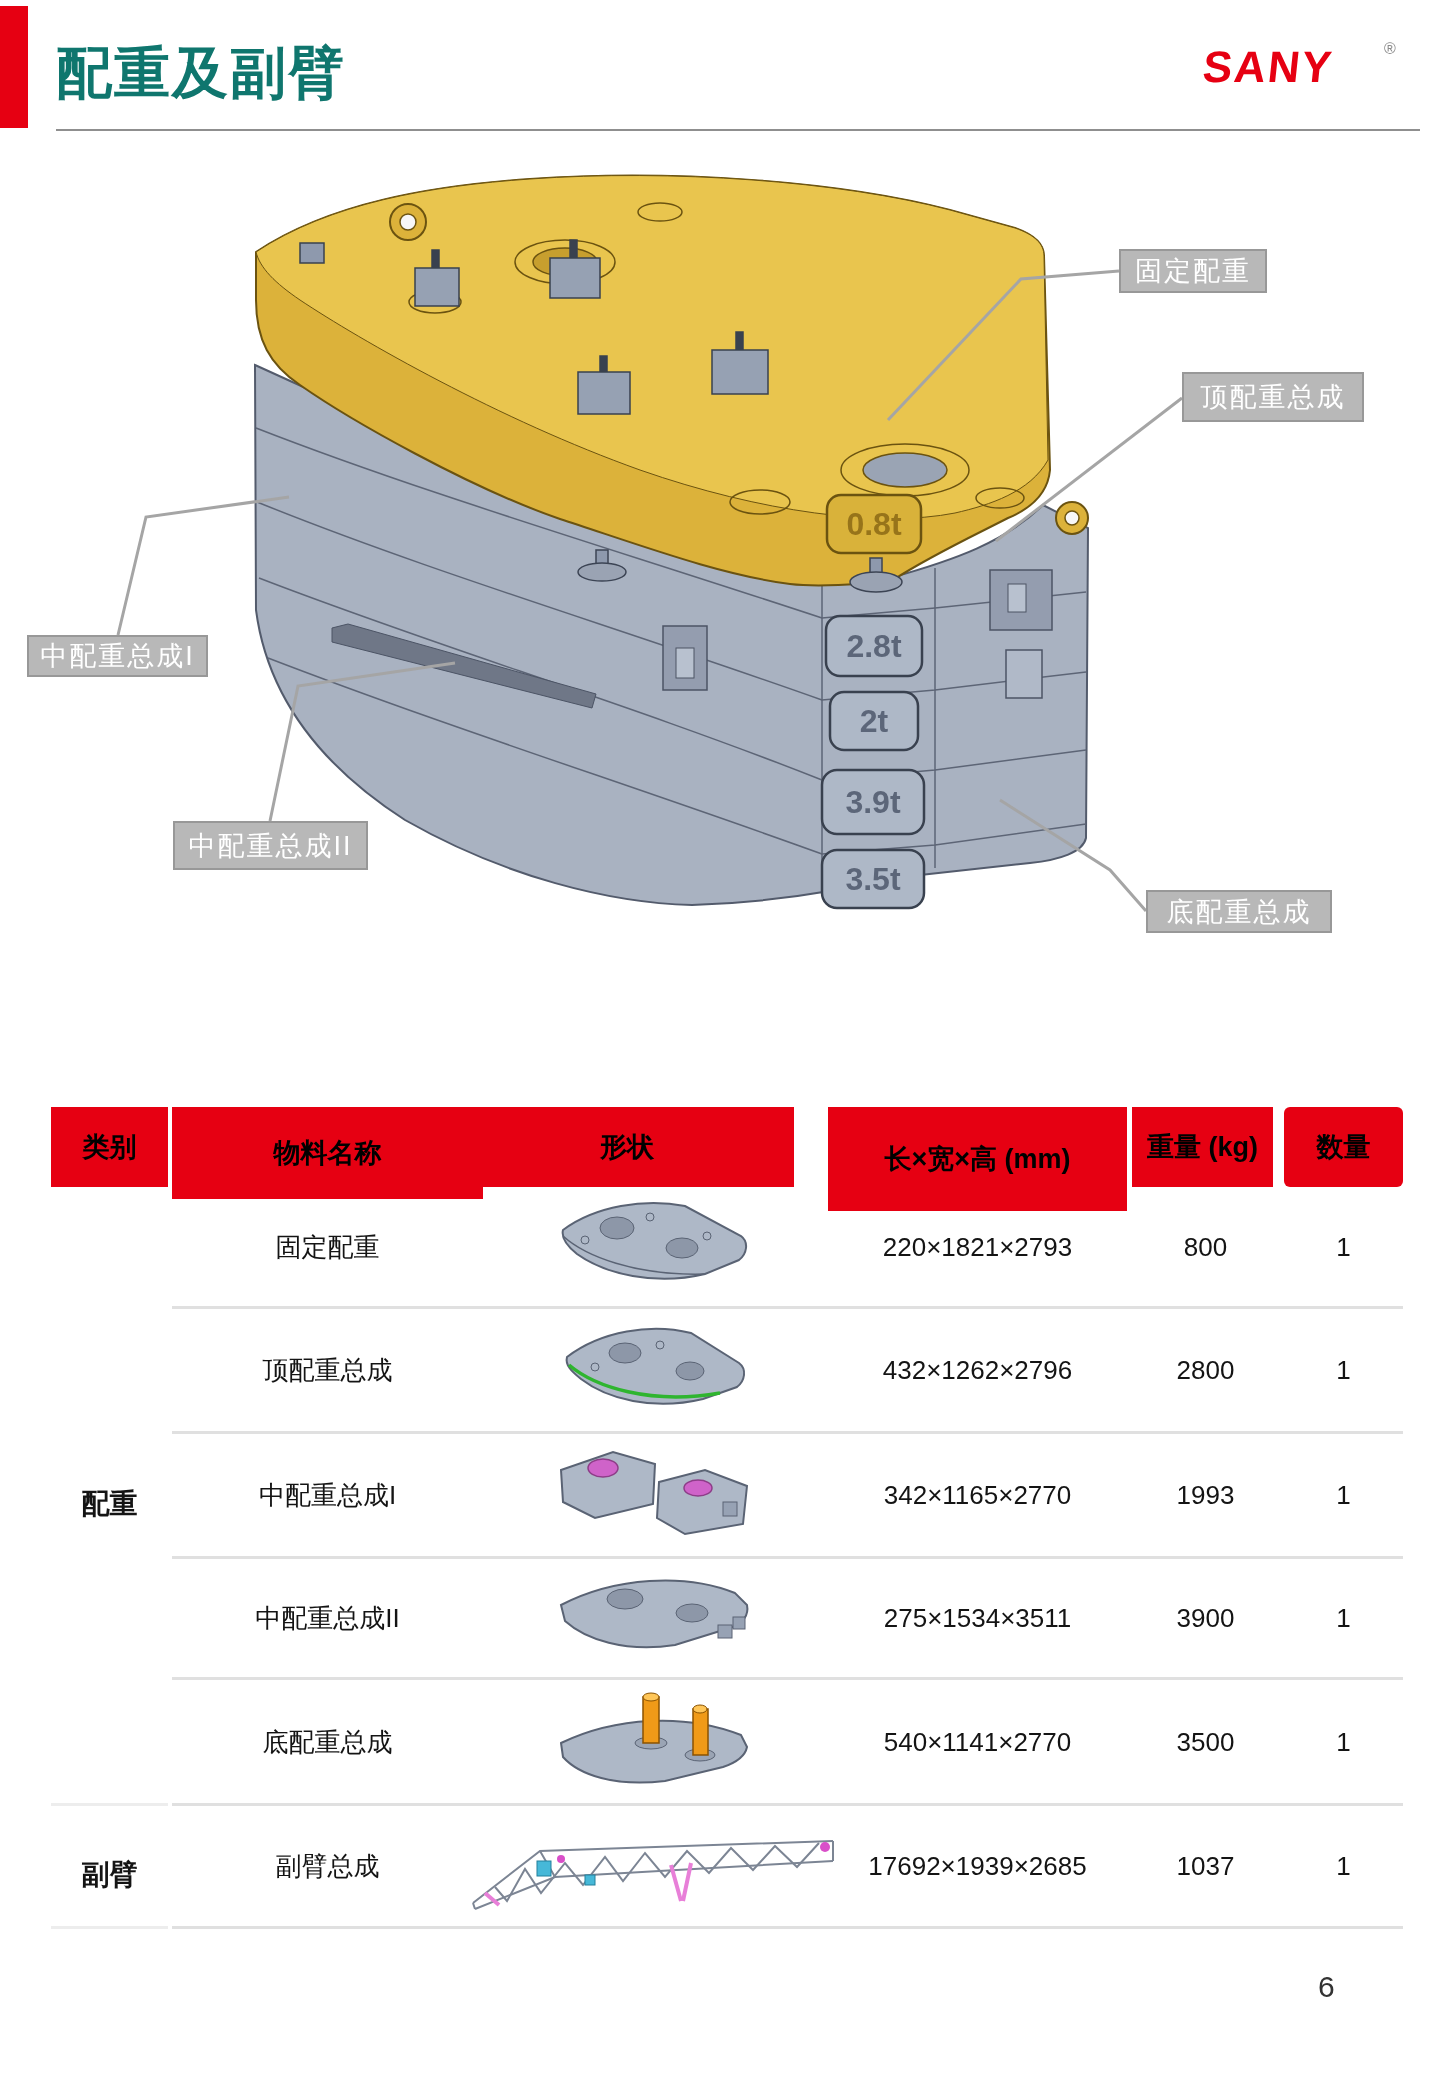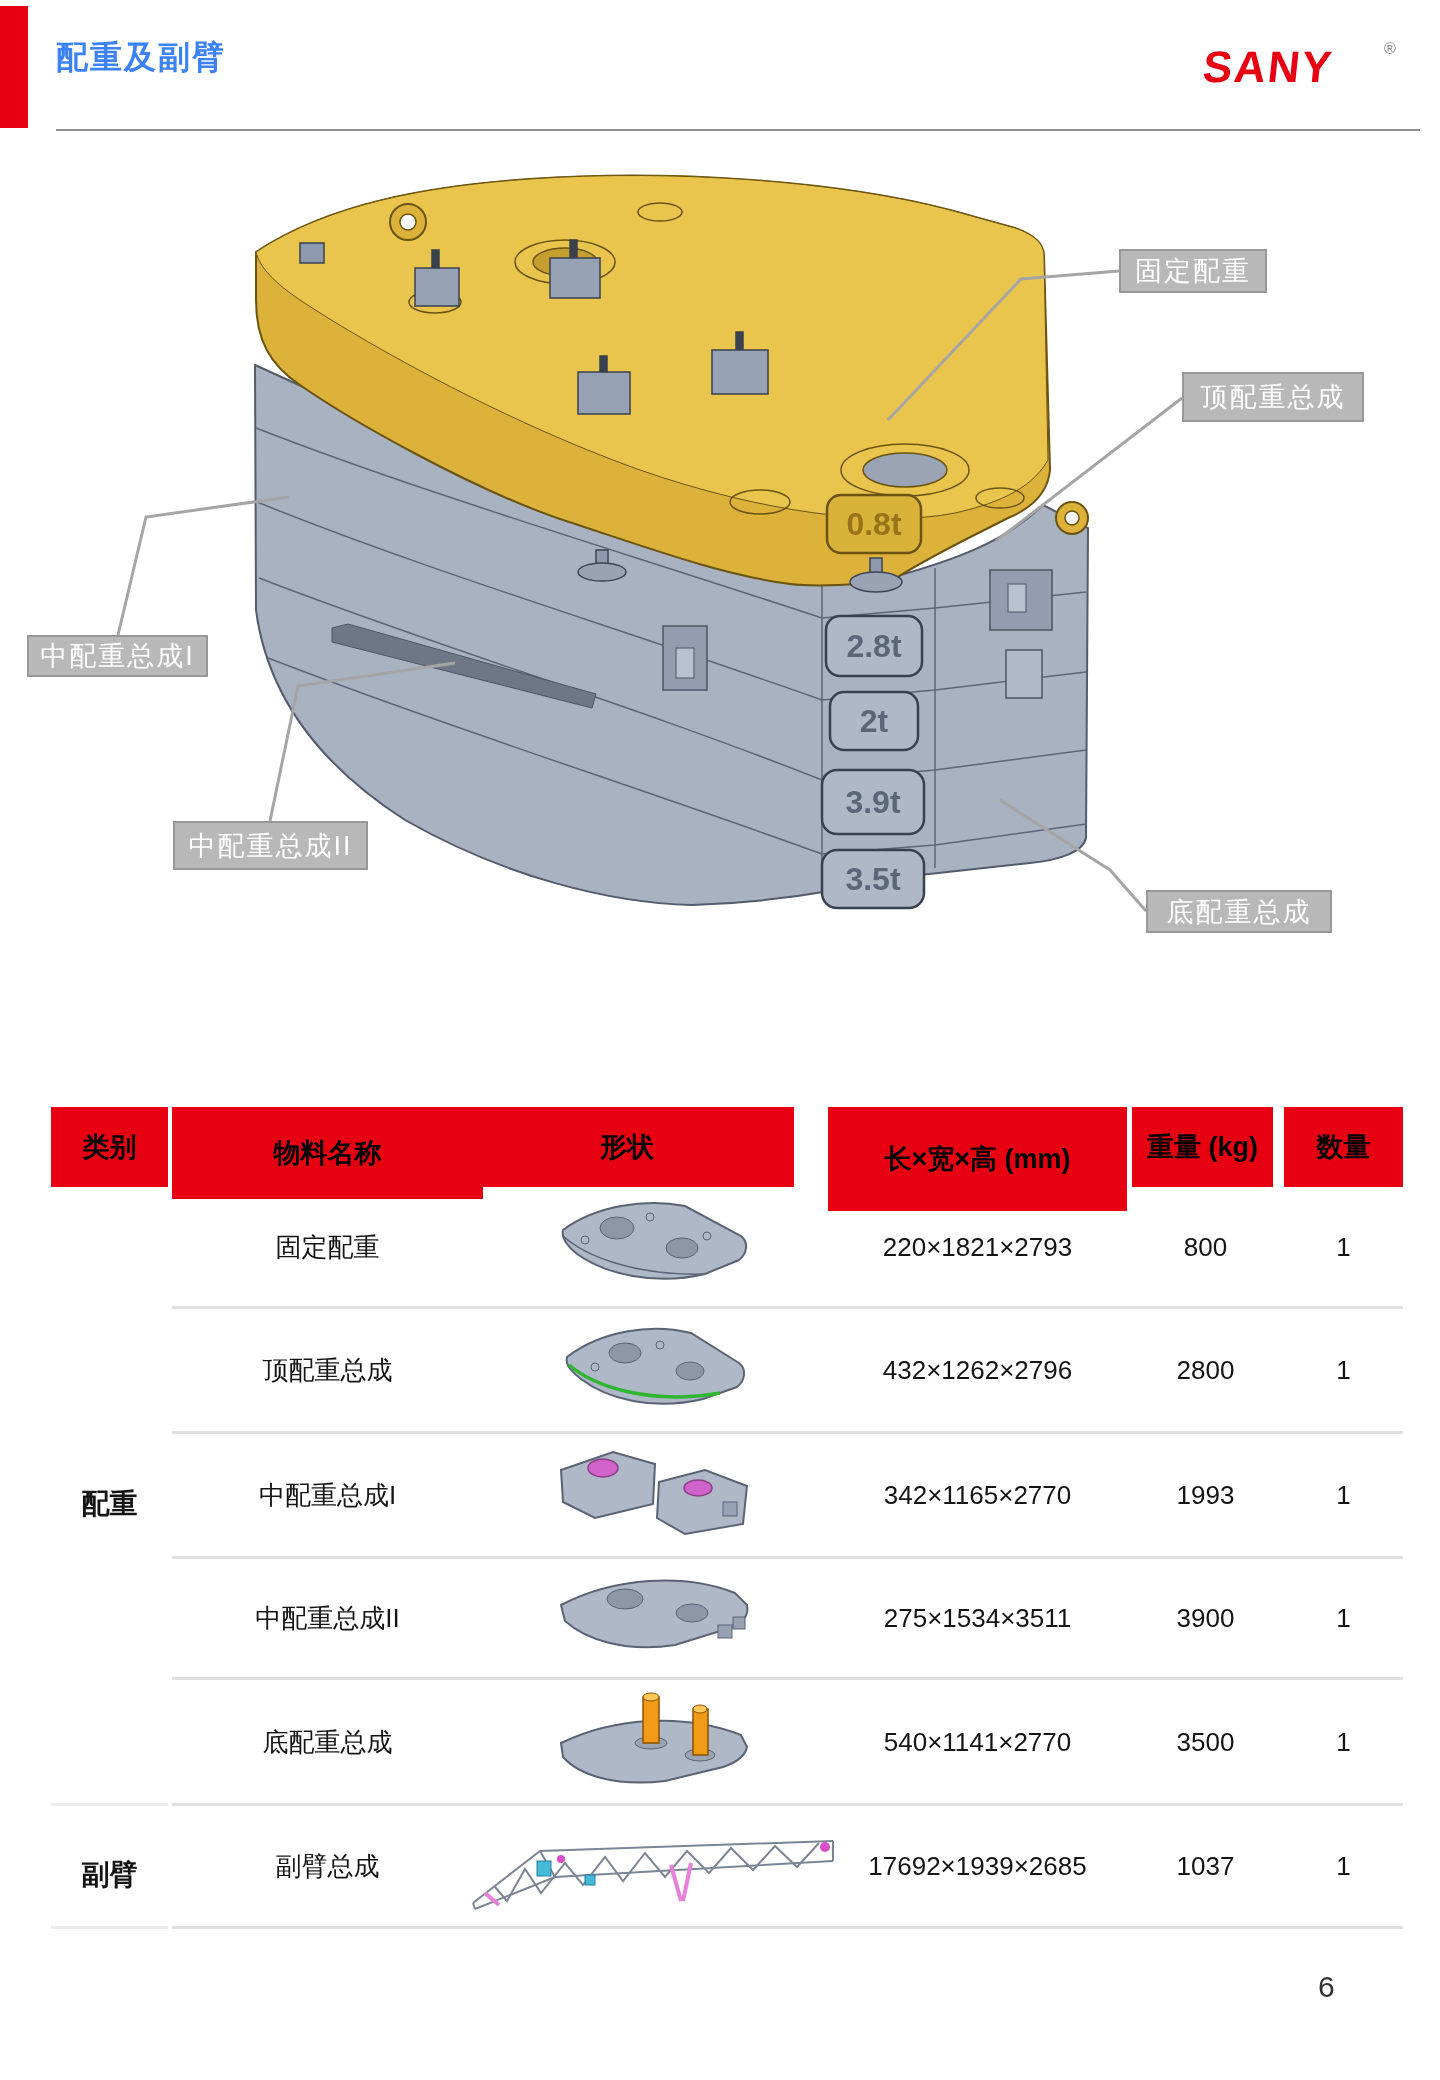--- a/index.html
+++ b/index.html
@@ -4,21 +4,21 @@
 <style>
   html,body{margin:0;padding:0;}
   body{
     width:1440px;height:2080px;position:relative;background:#ffffff;
     font-family:"Liberation Sans","DejaVu Sans",sans-serif;
     -webkit-font-smoothing:antialiased;overflow:hidden;
   }
   .abs{position:absolute;}
   
   #red-bar{left:0;top:6px;width:28px;height:122px;background:#e60012;}
-  #page-title{left:56px;top:36px;font-size:32px;font-weight:bold;color:#3b82f6;letter-spacing:2px;}
+  #page-title{left:56px;top:36px;font-size:56px;font-weight:bold;color:#0f766e;letter-spacing:2px;}
   #logo{left:1203px;top:42px;font-size:44px;font-weight:900;color:#e60012;letter-spacing:2px;transform:skewX(-6deg);}
   #logo-reg{left:1384px;top:40px;font-size:16px;color:#8a8a8a;}
   #header-rule{left:56px;top:129px;width:1364px;height:2px;background:#8f8f8f;}
   
   .callout{
     background:#b8b8b8;border:2px solid #989898;color:#ffffff;
     display:flex;align-items:center;justify-content:center;
     font-size:27px;letter-spacing:2px;box-sizing:border-box;white-space:nowrap;
   }
   
@@ -148,21 +148,21 @@
 <div class="abs callout" style="left:1182px;top:372px;width:182px;height:50px;">顶配重总成</div>
 <div class="abs callout" style="left:27px;top:635px;width:181px;height:42px;">中配重总成I</div>
 <div class="abs callout" style="left:173px;top:821px;width:195px;height:49px;">中配重总成II</div>
 <div class="abs callout" style="left:1146px;top:890px;width:186px;height:43px;">底配重总成</div>
 
 <div class="abs th" style="left:51px;top:1107px;width:117px;height:80px;">类别</div>
 <div class="abs th" style="left:172px;top:1107px;width:311px;height:92px;text-align:right;">物料名称</div>
 <div class="abs th" style="left:460px;top:1107px;width:334px;height:80px;">形状</div>
 <div class="abs th" style="left:828px;top:1107px;width:299px;height:104px;">长×宽×高 (mm)</div>
 <div class="abs th" style="left:1132px;top:1107px;width:141px;height:80px;">重量 (kg)</div>
-<div class="abs th" style="left:1284px;top:1107px;width:119px;height:80px;">数量</div>
+<div class="abs th" style="left:1284px;top:1107px;width:119px;height:80px;border-radius:6px;">数量</div>
 
 <div class="abs cat" style="left:51px;top:1187px;width:117px;height:618px;">配重</div>
 <div class="abs cat" style="left:51px;top:1805px;width:117px;height:123px;">副臂</div>
 
 <div class="abs td" style="left:172px;top:1187px;width:311px;height:121px;">固定配重</div>
 <div class="abs td" style="left:828px;top:1187px;width:299px;height:121px;">220×1821×2793</div>
 <div class="abs td" style="left:1132px;top:1187px;width:147px;height:121px;">800</div>
 <div class="abs td" style="left:1284px;top:1187px;width:119px;height:121px;">1</div>
 <svg class="abs" style="left:555px;top:1192px;" width="200" height="110" viewBox="0 0 200 110">
   <path d="M8,38 C40,14 90,6 130,14 L186,44 C194,50 192,62 184,68 L150,82 C100,94 50,82 22,62 C12,54 6,46 8,38 Z" fill="#aeb8c7" stroke="#5a6374" stroke-width="2"></path>

